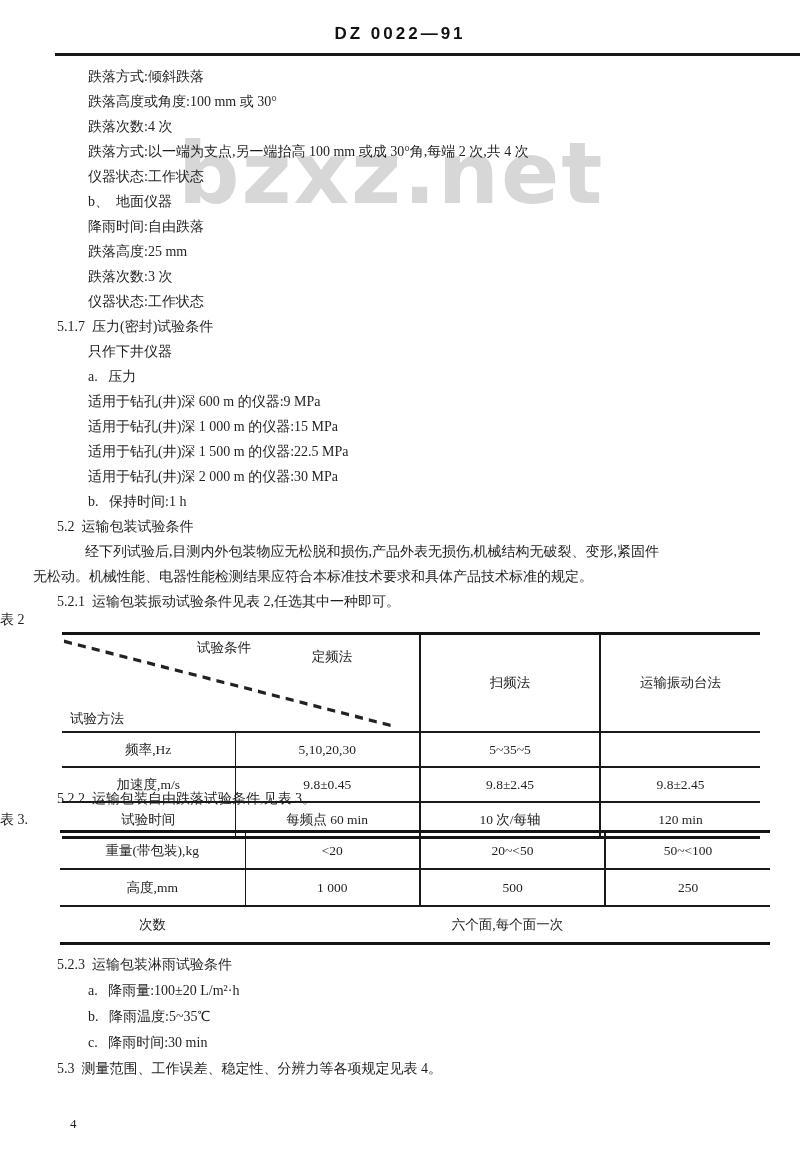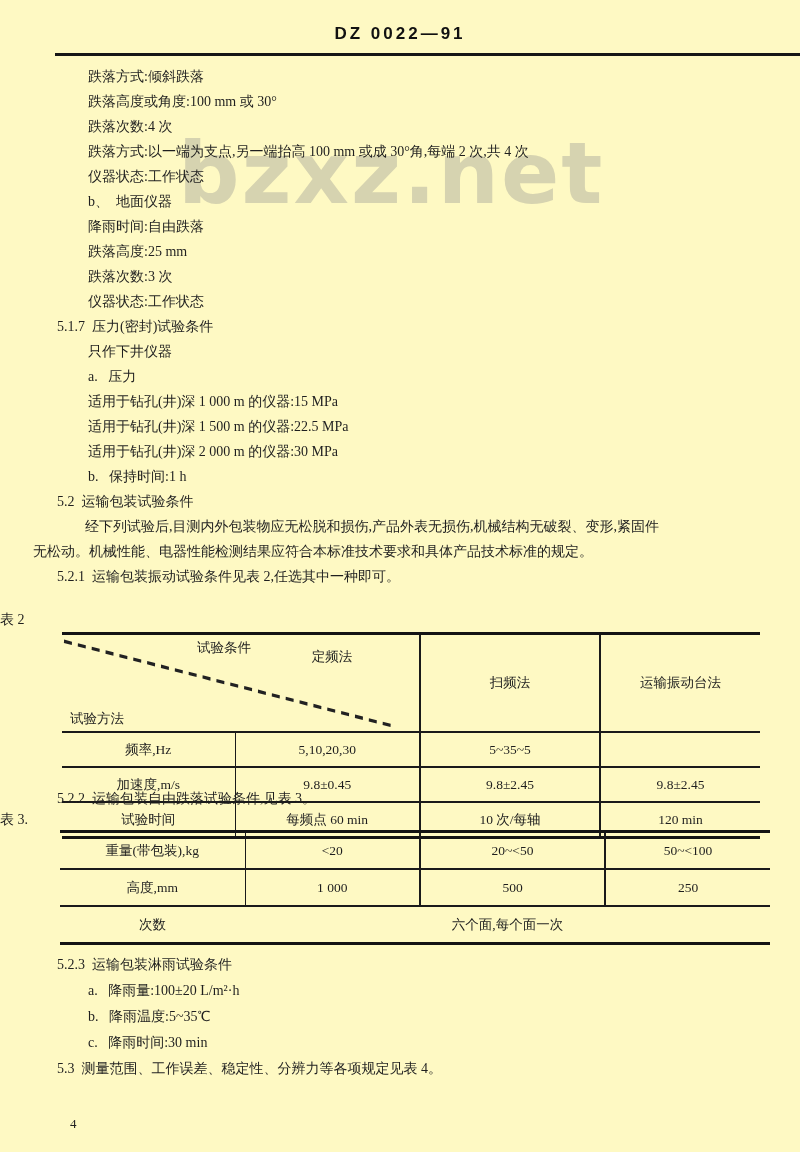--- a/index.html
+++ b/index.html
@@ -1,21 +1,21 @@
 <!DOCTYPE html>
 <html><head>
 <meta charset="utf-8">
 <style>
   html,body{margin:0;padding:0;}
   body{background:#e8e8e8;}
   .page{
     position:relative;
     width:800px;height:1152px;
     margin:0 auto;
-    background:#fef9c3;
+    background:#ffffff;
     overflow:hidden;
     font-family:"Liberation Serif",serif;
     color:#1f1f1f;
   }
   .doc-header{
     position:absolute;top:24px;left:0;width:100%;
     text-align:center;
     font-family:"Liberation Sans",sans-serif;
     font-weight:bold;font-size:17px;letter-spacing:3px;color:#111;
   }
@@ -87,20 +87,21 @@
       <div class="line content">跌落方式:以一端为支点,另一端抬高 100 mm 或成 30°角,每端 2 次,共 4 次</div>
       <div class="line content">仪器状态:工作状态</div>
       <div class="line content">b、  地面仪器</div>
       <div class="line content">降雨时间:自由跌落</div>
       <div class="line content">跌落高度:25 mm</div>
       <div class="line content">跌落次数:3 次</div>
       <div class="line content">仪器状态:工作状态</div>
       <div class="line section">5.1.7  压力(密封)试验条件</div>
       <div class="line content">只作下井仪器</div>
       <div class="line content">a.   压力</div>
+      <div class="line content">适用于钻孔(井)深 600 m 的仪器:9 MPa</div>
       <div class="line content">适用于钻孔(井)深 1 000 m 的仪器:15 MPa</div>
       <div class="line content">适用于钻孔(井)深 1 500 m 的仪器:22.5 MPa</div>
       <div class="line content">适用于钻孔(井)深 2 000 m 的仪器:30 MPa</div>
       <div class="line content">b.   保持时间:1 h</div>
       <div class="line section">5.2  运输包装试验条件</div>
       <div class="line para-first">经下列试验后,目测内外包装物应无松脱和损伤,产品外表无损伤,机械结构无破裂、变形,紧固件</div>
       <div class="line para-cont">无松动。机械性能、电器性能检测结果应符合本标准技术要求和具体产品技术标准的规定。</div>
       <div class="line section">5.2.1  运输包装振动试验条件见表 2,任选其中一种即可。</div>
     </div>
 

